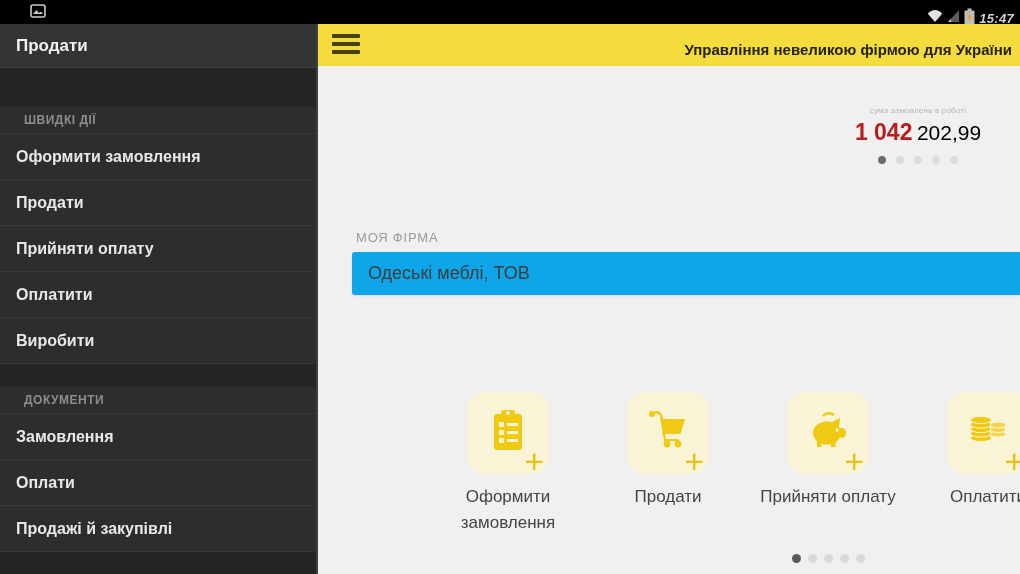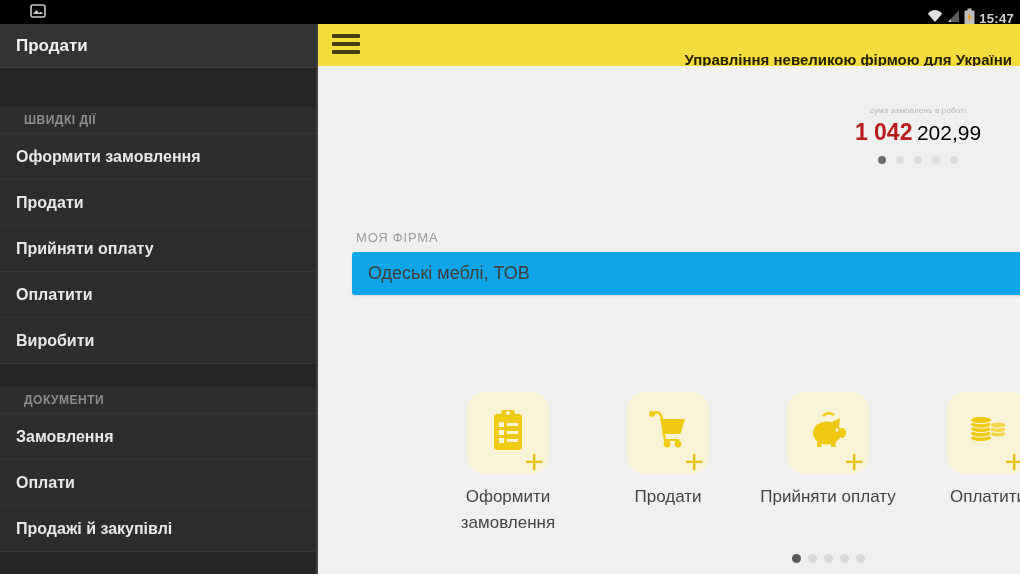--- a/index.html
+++ b/index.html
@@ -4,21 +4,21 @@
 <style>
   * { margin:0; padding:0; box-sizing:border-box; }
   html,body { width:1020px; height:574px; }
   body { font-family:"Liberation Sans", sans-serif; background:#000; }
   .screen { position:relative; width:1020px; height:574px; overflow:hidden; background:#f0f0f0; }
 
   
   .statusbar { position:absolute; top:0; left:0; width:1020px; height:24px; background:#000;
                display:flex; align-items:center; }
   .sb-left { position:absolute; left:30px; top:4px; }
-  .sb-right { position:absolute; right:6px; top:0; height:36px; display:flex; align-items:center; gap:4px; }
+  .sb-right { position:absolute; right:6px; top:0; height:36px; display:flex; align-items:center; gap:4px;font-style:italic; }
   .sb-time { color:#cfcfcf; font-size:13px; font-weight:700; letter-spacing:.3px; }
 
   
   .sidebar { position:absolute; top:24px; left:0; width:318px; height:550px; background:#252525;
              border-right:2px solid #3f3f3f; overflow:hidden; }
   .side-header { height:44px; background:#333333; border-bottom:1px solid #424242;
                  display:flex; align-items:center; padding-left:16px;
                  color:#f2f2f2; font-size:17px; font-weight:700; }
   .side-gap1 { height:39px; }
   .side-gap2 { height:23px; }
@@ -28,21 +28,21 @@
                    border-bottom:1px solid #3a3a3a; }
   .side-item { height:46px; display:flex; align-items:center; padding-left:16px;
                color:#e8e8e8; font-size:16px; font-weight:700;
                border-bottom:1px solid #373737; cursor:pointer; }
 
   
   .appbar { position:absolute; top:24px; left:318px; width:702px; height:42px; background:#f5dc3d;
             display:flex; align-items:center; }
   .hamburger { position:absolute; left:14px; top:10px; width:28px; height:22px; cursor:pointer; }
   .hamburger i { display:block; width:28px; height:4px; background:#453f12; border-radius:1px; margin-bottom:4px; }
-  .appbar-title { position:absolute; right:8px; top:14px; height:42px; display:flex; align-items:center;
+  .appbar-title { position:absolute; right:8px; top:4px; height:42px; display:flex; align-items:center;
                   color:#262200; font-size:15px; font-weight:700; }
 
   
   .main { position:absolute; top:66px; left:318px; width:702px; height:508px; background:#f0f0f0; overflow:hidden;padding-left:20px; }
 
   .stat { position:absolute; top:40px; left:470px; width:260px; text-align:center; }
   .stat-caption { font-size:8px; color:#b5b5b5; letter-spacing:.2px; }
   .stat-value { margin-top:4px; white-space:nowrap; }
   .stat-int { font-size:23px; font-weight:700; color:#b91c1c; }
   .stat-frac { font-size:21px; font-weight:400; color:#000000; }

